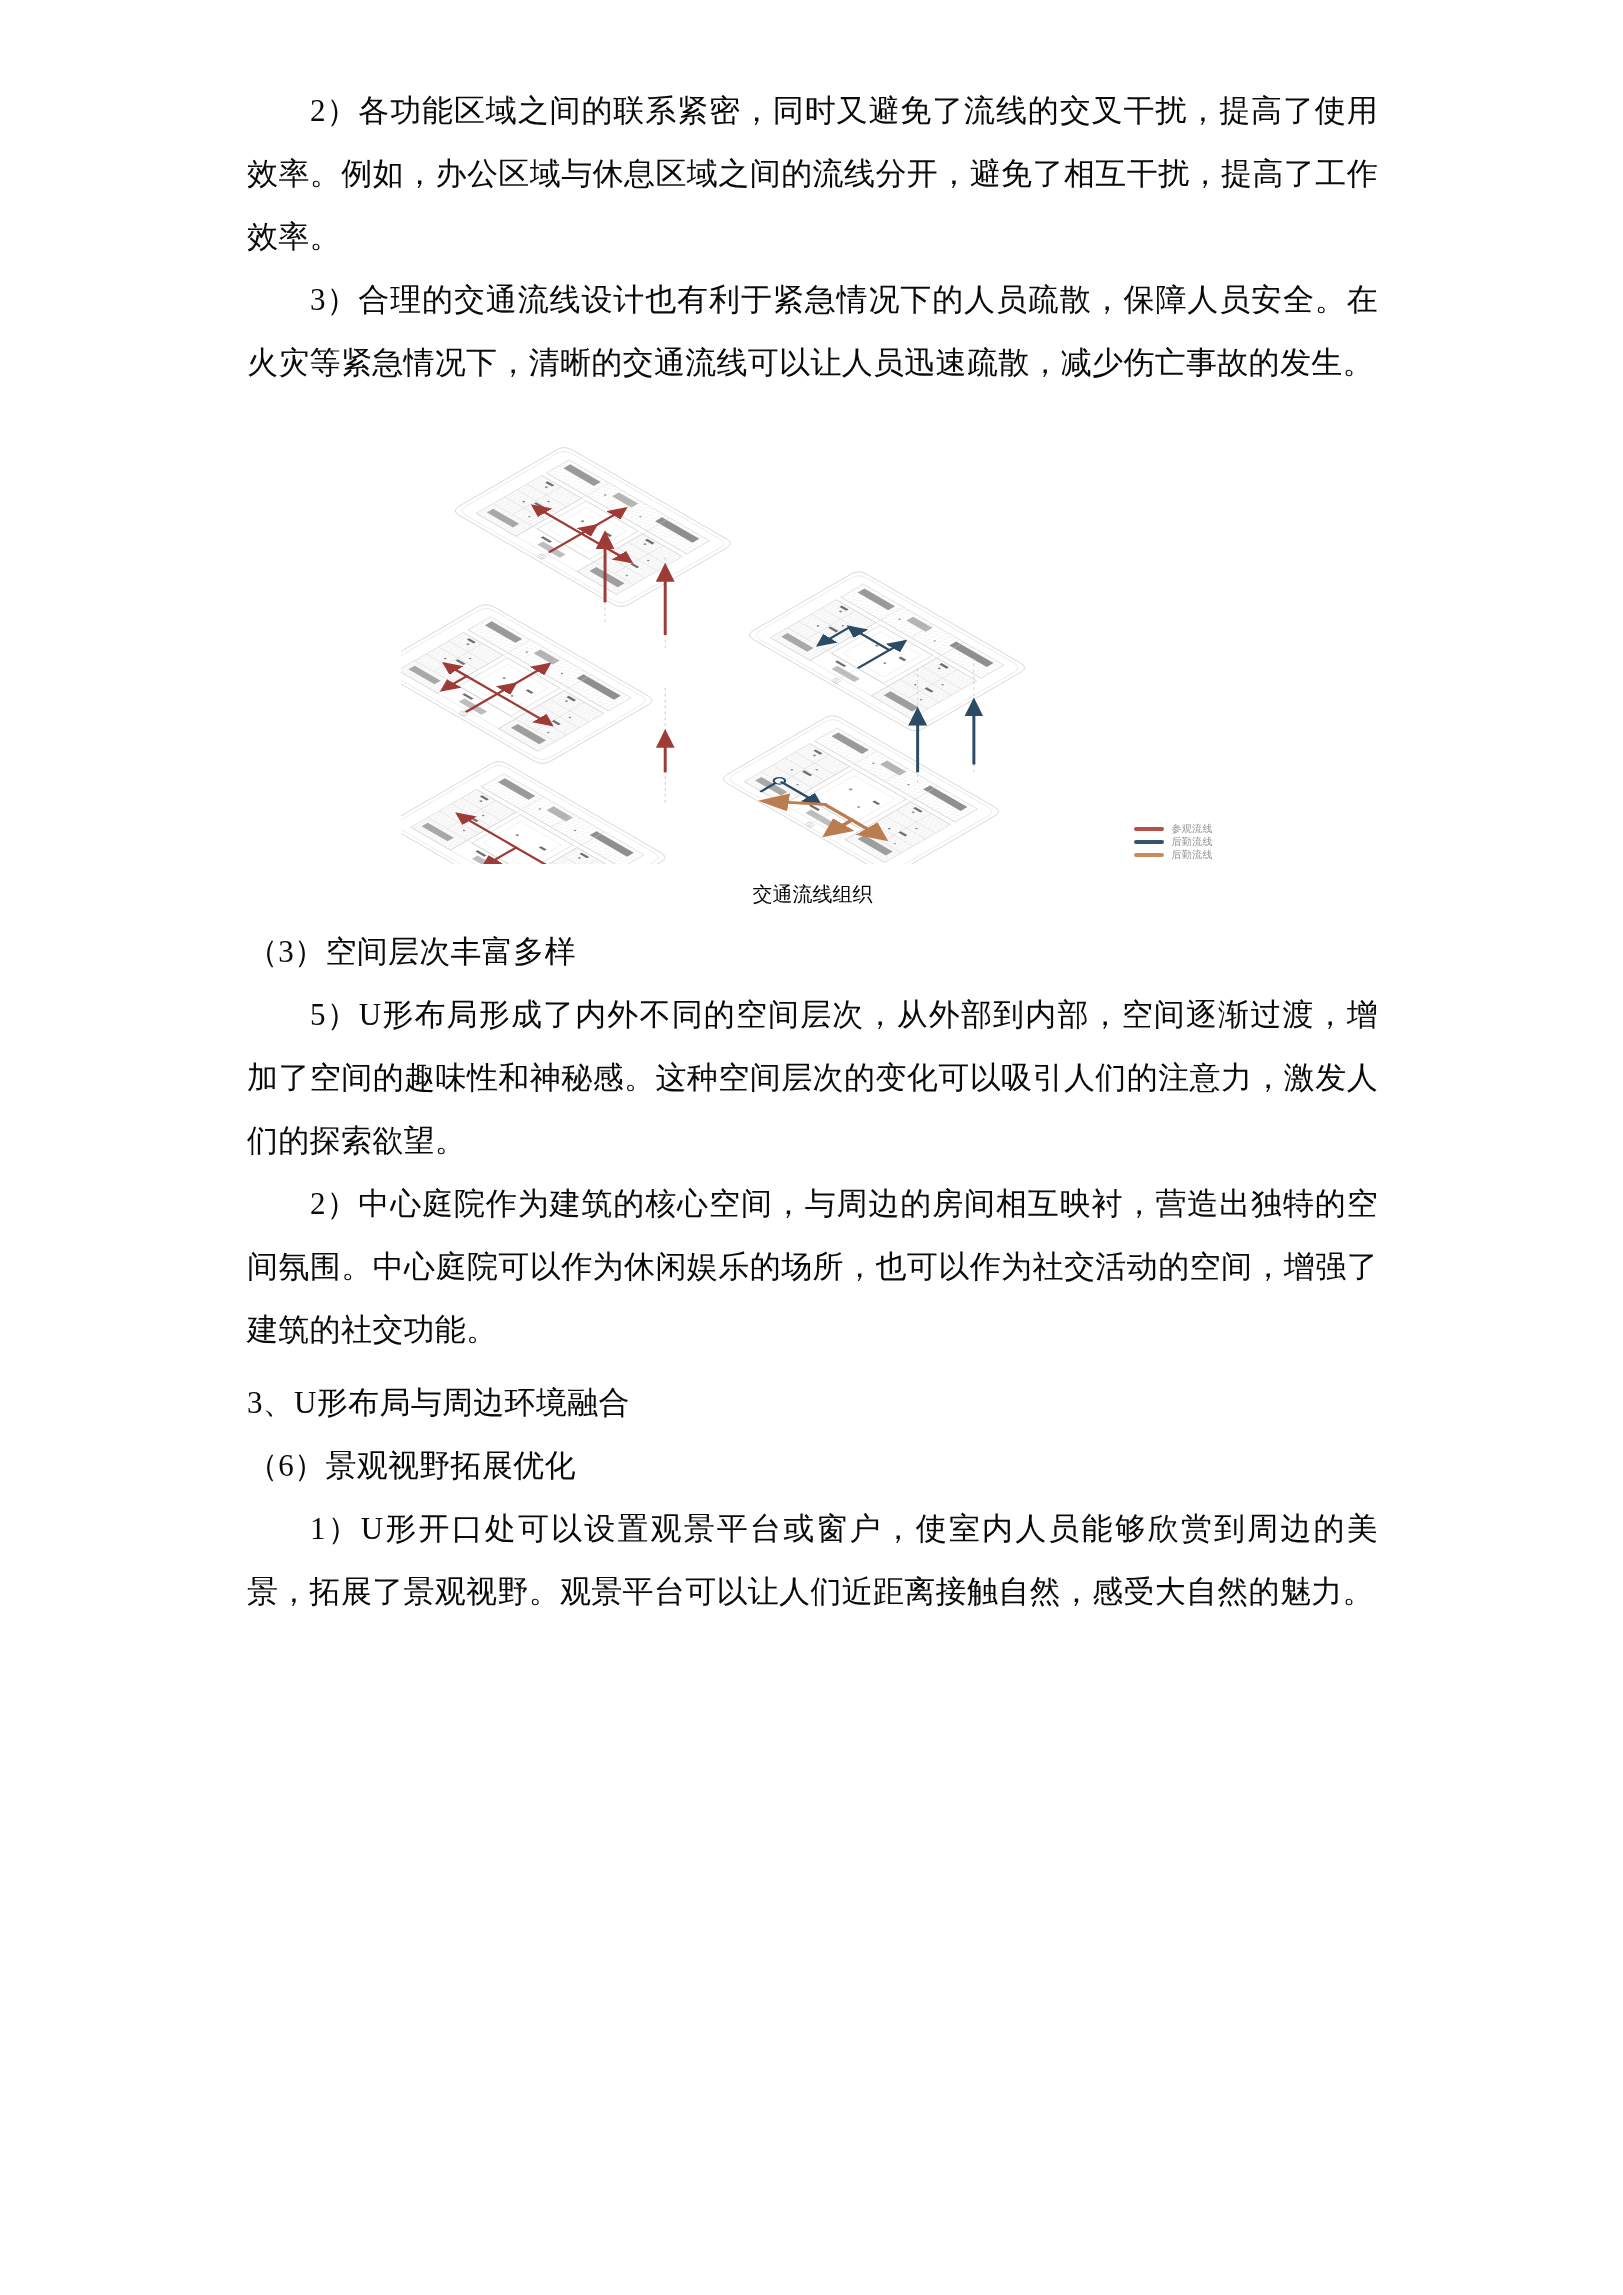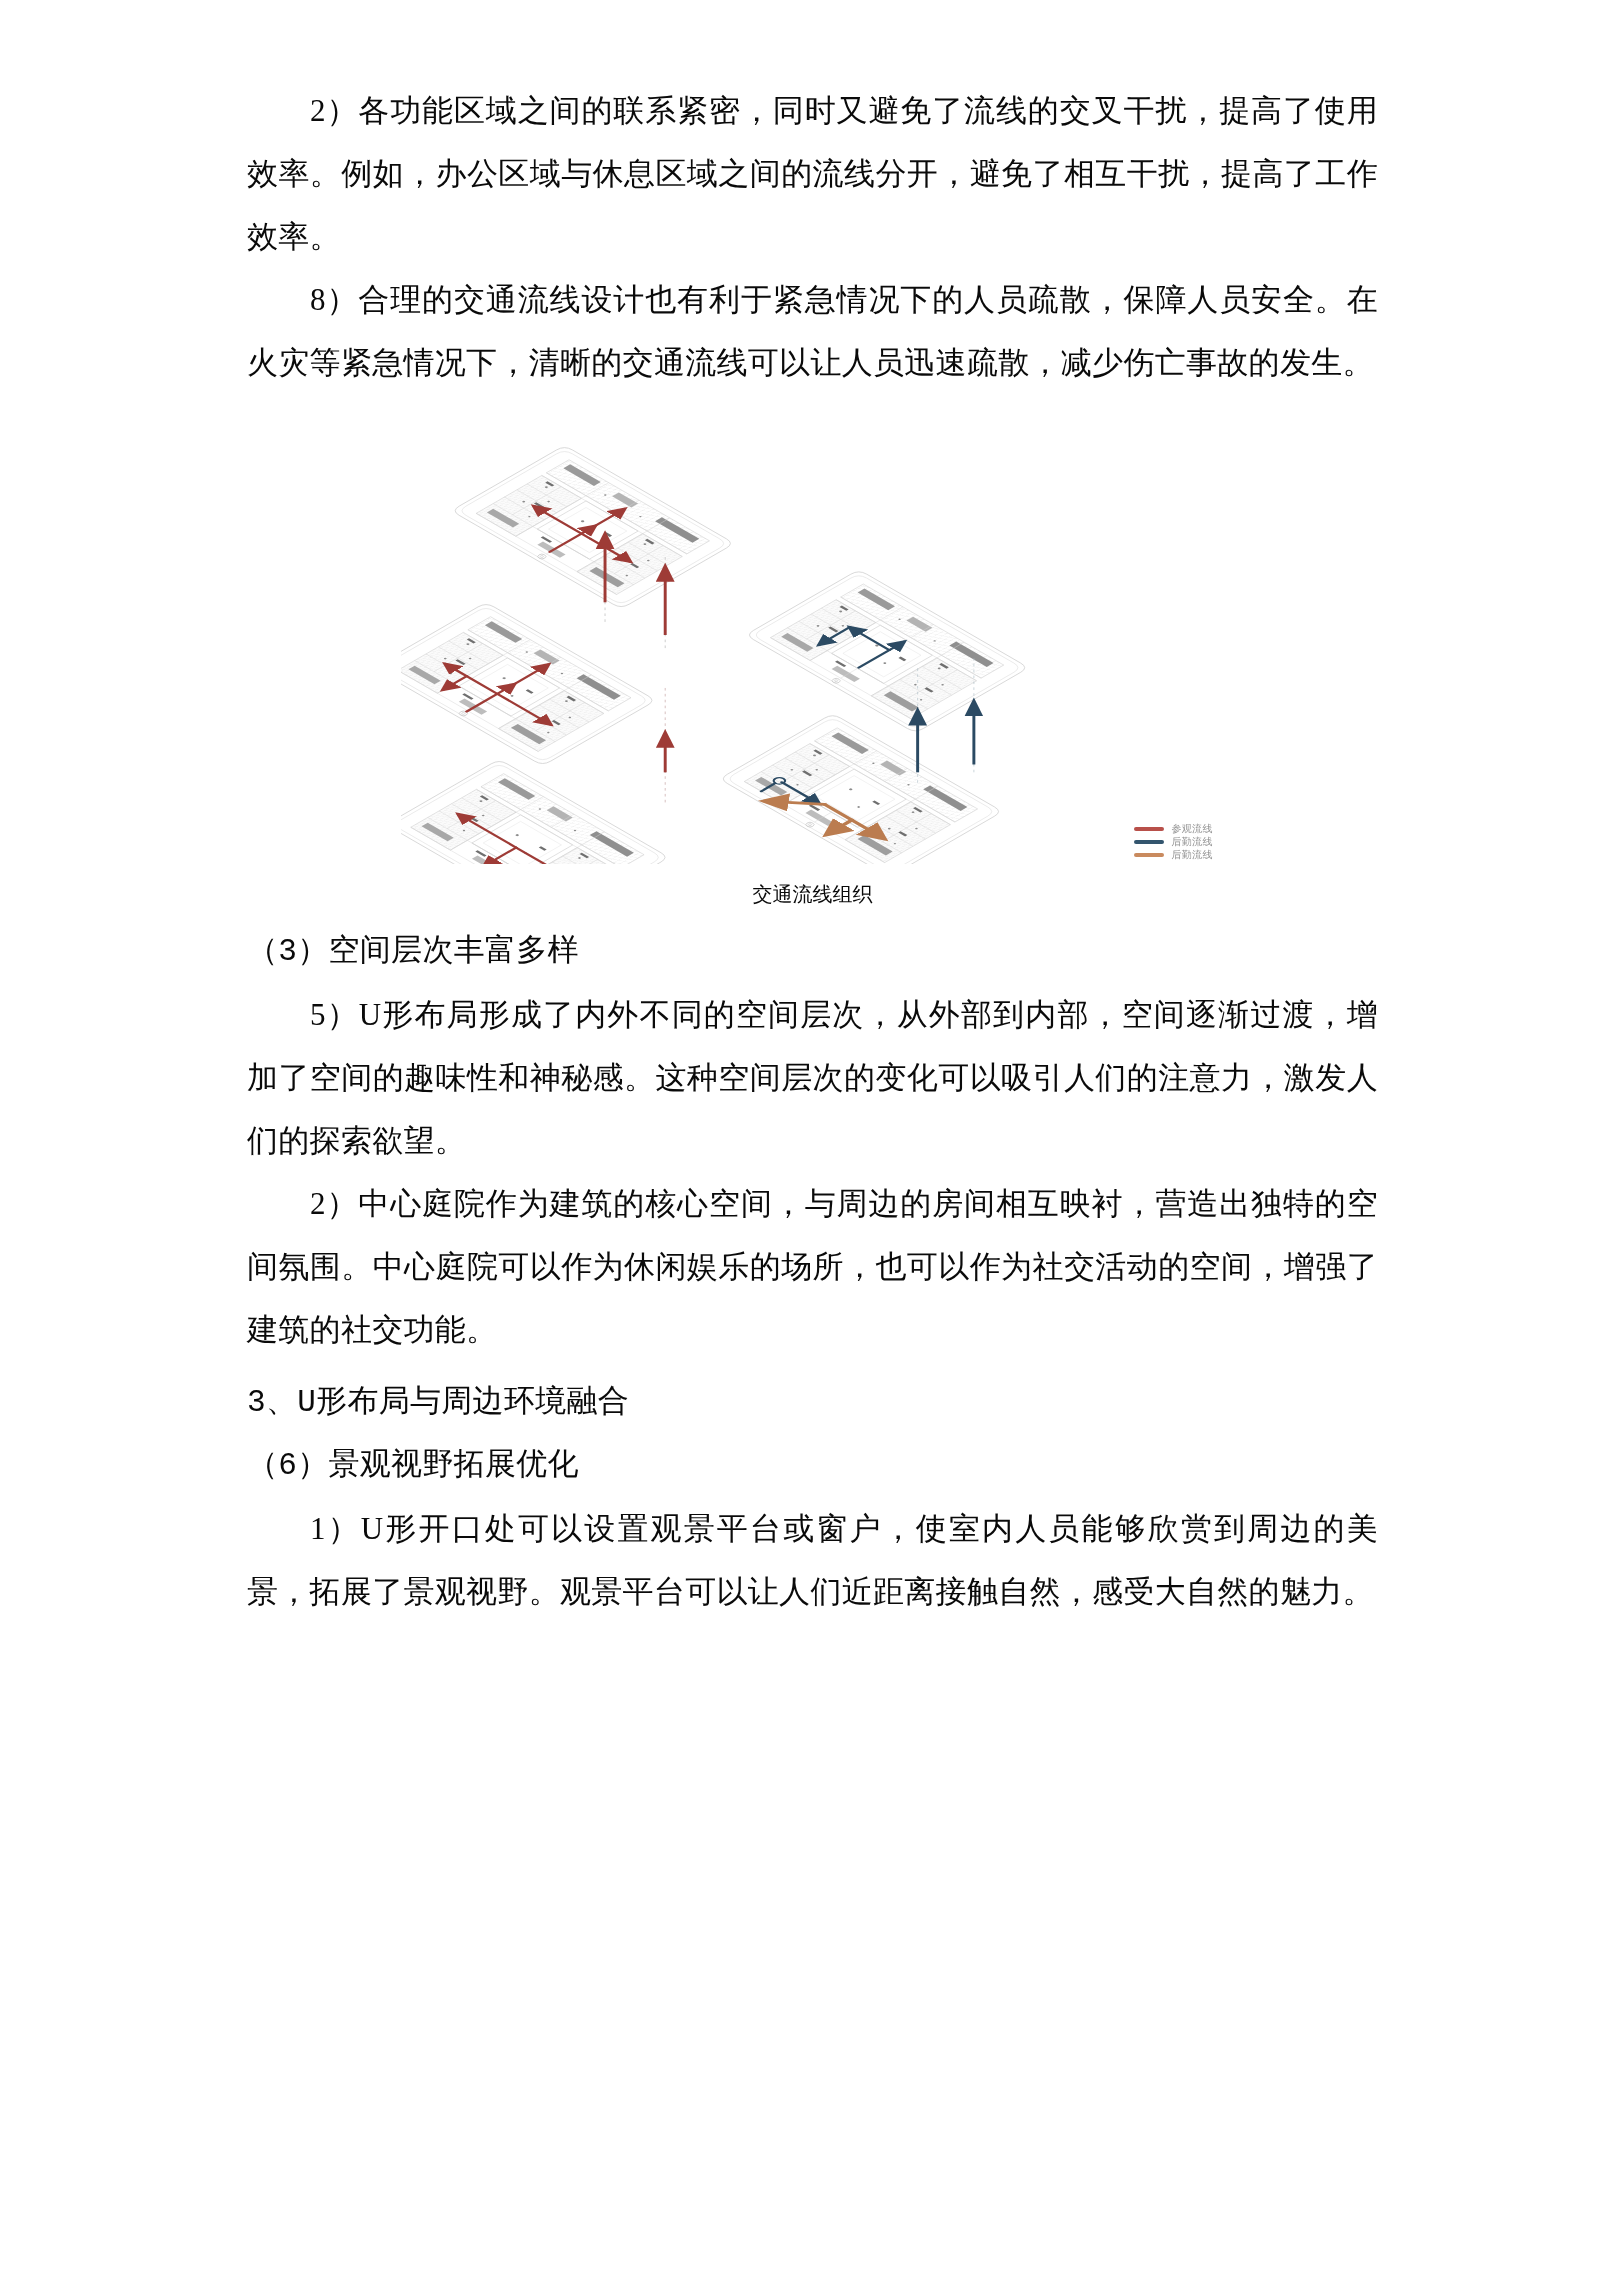--- a/index.html
+++ b/index.html
@@ -35,21 +35,21 @@
     margin: 0;
     font-size: 31px;
     line-height: 63px;
     text-align: justify;
     text-justify: inter-ideograph;
     letter-spacing: 0.3px;
     word-break: break-all;
     color: #0a0a0a;
   }
   p.indent2 { text-indent: 63px; }
-  p.indent0 { text-indent: 0px; font-family: Liberation Mono, monospace; }
+  p.indent0 { text-indent: 0px; }
 
   .spacer-sm { height: 10.5px; }
 
   
   .figure-block {
     margin-top: 11.8px;
     width: 100%;
     text-align: center;
   }
   .figure-canvas {
@@ -96,21 +96,21 @@
   }
 </style>
 </head>
 <body>
 
 <div class="page">
   <div class="content">
 
     <p class="para indent2">2）各功能区域之间的联系紧密，同时又避免了流线的交叉干扰，提高了使用效率。例如，办公区域与休息区域之间的流线分开，避免了相互干扰，提高了工作效率。</p>
 
-    <p class="para indent2">8）合理的交通流线设计也有利于紧急情况下的人员疏散，保障人员安全。在火灾等紧急情况下，清晰的交通流线可以让人员迅速疏散，减少伤亡事故的发生。</p>
+    <p class="para indent2">3）合理的交通流线设计也有利于紧急情况下的人员疏散，保障人员安全。在火灾等紧急情况下，清晰的交通流线可以让人员迅速疏散，减少伤亡事故的发生。</p>
 
     <div class="figure-block">
       <div class="figure-canvas">
 
         <svg width="824" height="458" viewBox="0 0 1260 700" xmlns="http://www.w3.org/2000/svg">
           <defs>
 
             <marker id="ahRed" markerWidth="7" markerHeight="7" refX="5" refY="3.2" orient="auto">
               <path d="M0,0 L6.4,3.2 L0,6.4 Z" fill="#9e3b36"></path>
             </marker>

